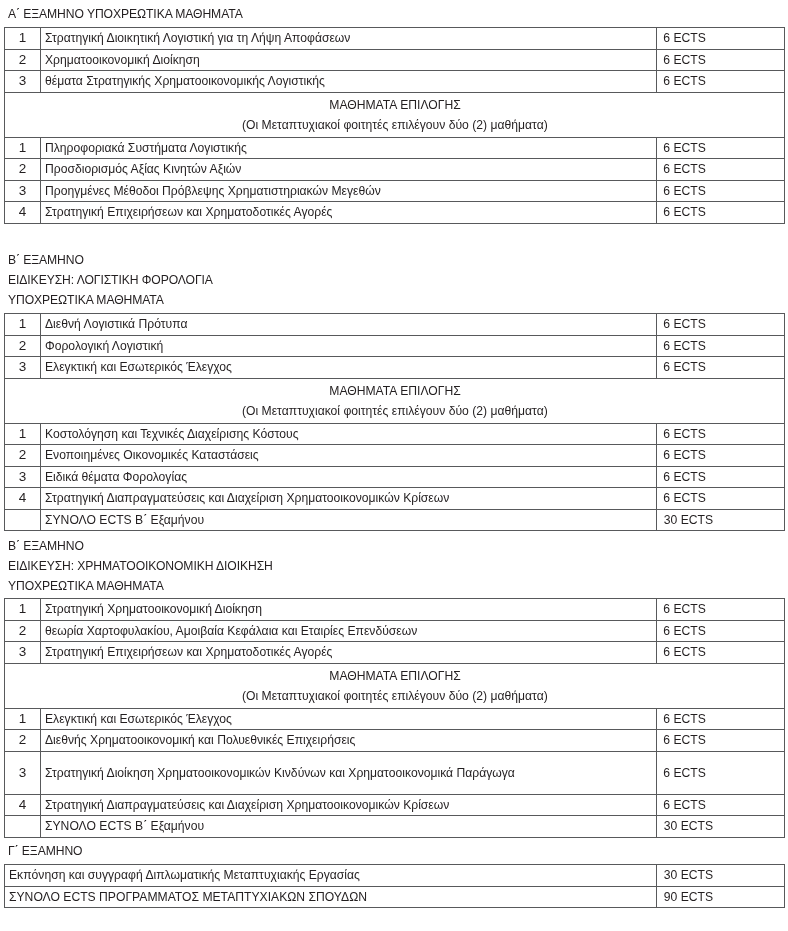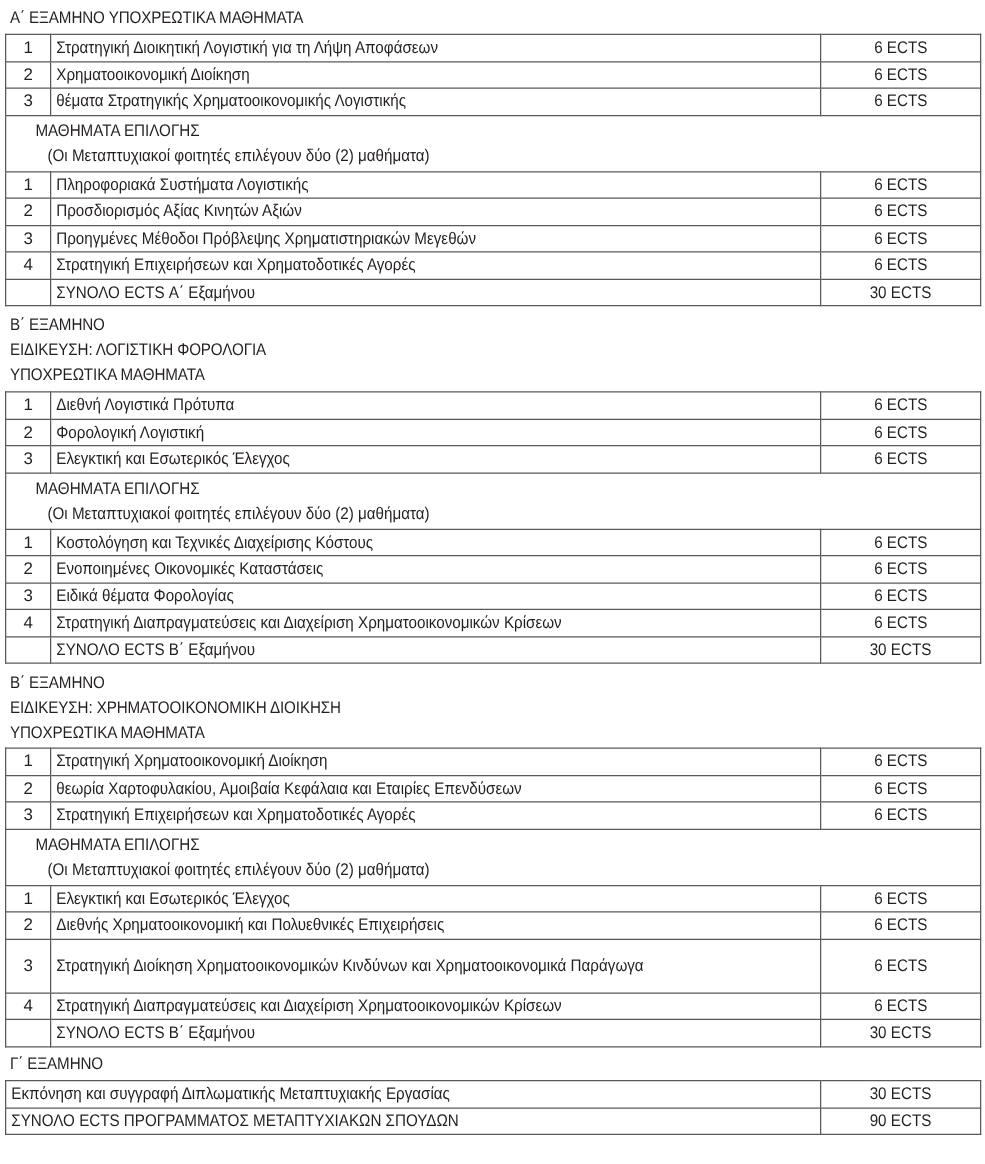--- a/index.html
+++ b/index.html
@@ -5,24 +5,24 @@
   html, body { margin:0; padding:0; background:#ffffff; }
   body { width:788px; height:931px; position:relative; overflow:hidden;
          font-family:"Liberation Sans Narrow","Liberation Sans", sans-serif; color:#231f20; }
   .page { position:absolute; left:0; top:0; width:788px; }
   .heading { position:absolute; left:8px; font-size:13.5px; line-height:20px; letter-spacing:-0.1px;
              transform:scaleX(0.9); transform-origin:left; white-space:nowrap; }
   table { position:absolute; left:4px; width:781px; border-collapse:collapse; table-layout:fixed; }
   td { border:1px solid #58595b; font-size:13.5px; padding:0 4px; height:20.5px; line-height:20px;
        white-space:nowrap; overflow:hidden; }
   td.num { width:28px; text-align:center; }
-  td.ects { width:118px; text-align:center; }
+  td.ects { width:118px; }
   td.name .t { display:inline-block; transform:scaleX(0.9); transform-origin:left; }
   td.ects .t { display:inline-block; transform:scaleX(0.9); }
-  td.elective { text-align:left; line-height:20px; height:42px; padding:1px 16px; }
+  td.elective { text-align:center; line-height:20px; height:42px; padding:1px 0; }
   td.elective .t { display:inline-block; transform:scaleX(0.9); }
   td.tall { height:42px; white-space:normal; line-height:20px;text-decoration:underline; }
   col.c-num { width:36px; } col.c-ects { width:128px; }
 </style>
 </head>
 <body>
 
 <div class="page">
 
   <div class="heading" style="top:4px">Α΄ ΕΞΑΜΗΝΟ ΥΠΟΧΡΕΩΤΙΚΑ ΜΑΘΗΜΑΤΑ</div>
@@ -67,25 +67,20 @@
     <tr>
       <td class="num">3</td>
       <td class="name"><span class="t">Προηγμένες Μέθοδοι Πρόβλεψης Χρηματιστηριακών Μεγεθών</span></td>
       <td class="ects"><span class="t">6 ECTS</span></td>
     </tr>
     <tr>
       <td class="num">4</td>
       <td class="name"><span class="t">Στρατηγική Επιχειρήσεων και Χρηματοδοτικές Αγορές</span></td>
       <td class="ects"><span class="t">6 ECTS</span></td>
     </tr>
-    <tr>
-      <td class="num"></td>
-      <td class="name"><span class="t">ΣΥΝΟΛΟ ECTS Α΄ Εξαμήνου</span></td>
-      <td class="ects"><span class="t">30 ECTS</span></td>
-    </tr>
   </tbody>
     </table>
 
   <div class="heading" style="top:250px">Β΄ ΕΞΑΜΗΝΟ</div>
   <div class="heading" style="top:270px">ΕΙΔΙΚΕΥΣΗ: ΛΟΓΙΣΤΙΚΗ ΦΟΡΟΛΟΓΙΑ</div>
   <div class="heading" style="top:290px">ΥΠΟΧΡΕΩΤΙΚΑ ΜΑΘΗΜΑΤΑ</div>
   <table style="top:313px">
     <colgroup>
         <col class="c-num">
         <col>

